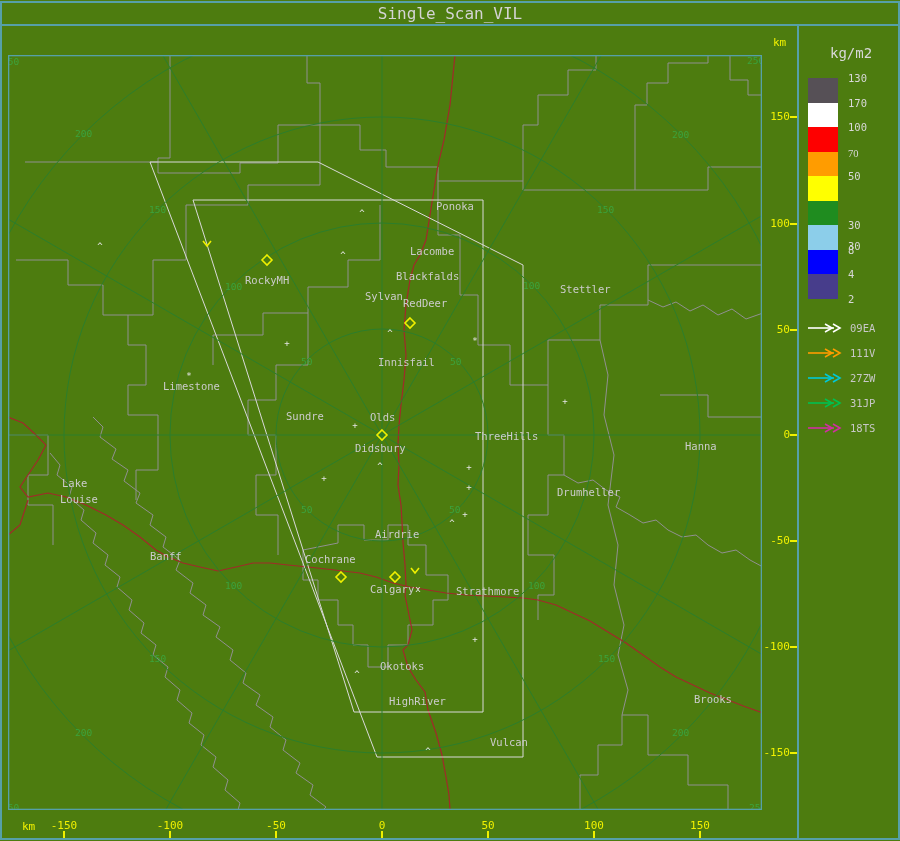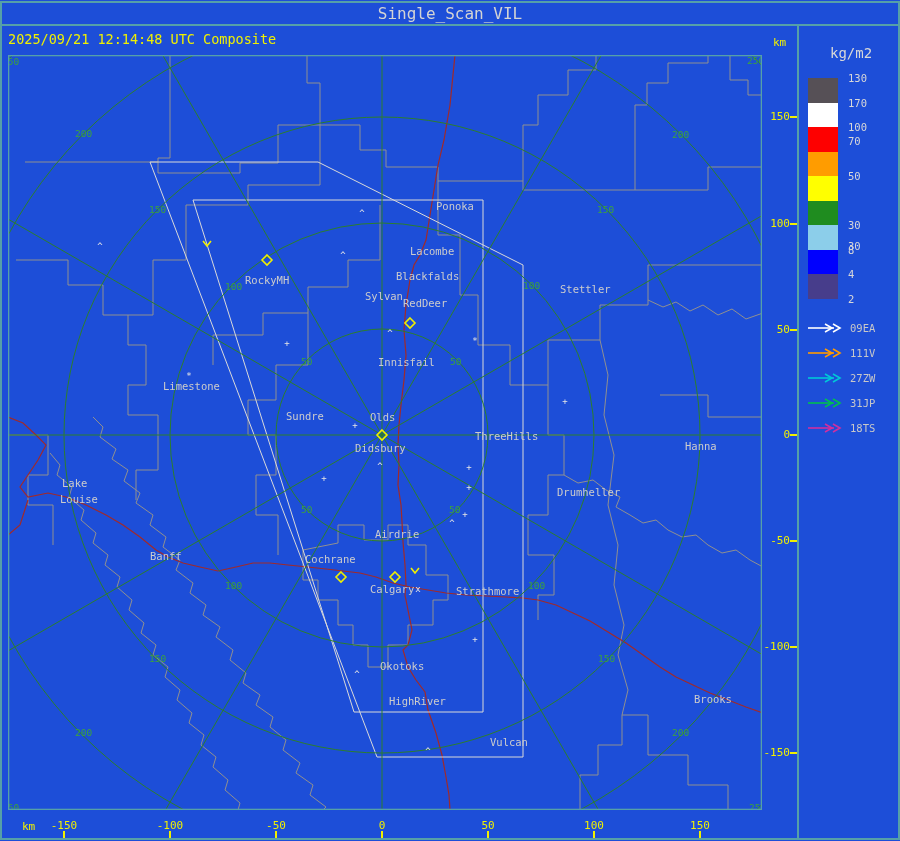--- a/index.html
+++ b/index.html
@@ -1,16 +1,16 @@
 <!DOCTYPE html>
 <html><head>
 <meta charset="utf-8">
 <style>
   html,body{margin:0;padding:0;background:#000;}
-  .screen{position:relative;width:900px;height:841px;background:#1d4ed8;overflow:hidden;
+  .screen{position:relative;width:900px;height:841px;background:#4d7c0f;overflow:hidden;
           font-family:"DejaVu Sans Mono",monospace;}
   .hline,.vline{position:absolute;background:#56a0a8;}
   .titlebar{position:absolute;top:4px;left:0;width:900px;text-align:center;
             color:#d4d4d4;font-size:16px;letter-spacing:0px;}
   .timestamp{position:absolute;top:31px;left:8px;color:#f0f000;font-size:13.5px;white-space:pre;}
   .axis-unit-top{position:absolute;top:36px;left:773px;color:#f0f000;font-size:11px;}
   #map{position:absolute;left:8px;top:55px;width:754px;height:755px;}
   .baxis-label{position:absolute;color:#f0f000;font-size:11px;width:60px;text-align:center;top:819px;}
   .baxis-tick{position:absolute;width:2px;height:7px;background:#f0f000;top:831px;}
   .baxis-unit{position:absolute;left:22px;top:820px;color:#f0f000;font-size:11px;}
@@ -24,21 +24,20 @@
 </head>
 <body>
 
 <div class="screen">
   <div class="hline" style="left:0;top:1px;width:900px;height:2px;"></div>
   <div class="vline" style="left:0;top:1px;width:2px;height:839px;"></div>
   <div class="vline" style="left:898px;top:1px;width:2px;height:839px;"></div>
   <div class="titlebar">Single_Scan_VIL</div>
   <div class="hline" style="left:0;top:24px;width:900px;height:2px;"></div>
 
-  <div class="timestamp">2025/09/21 12:14:48 UTC Composite</div>
   <div class="axis-unit-top">km</div>
 
   <div id="map"><svg width="754" height="755" viewBox="0 0 754 755" style="font-family:&quot;DejaVu Sans Mono&quot;,monospace;">
         <clipPath id="mapclip">
           <rect x="0" y="0" width="754" height="755"></rect>
         </clipPath>
         <g clip-path="url(#mapclip)">
           <path d="M17 107 L150 107 L150 118 L232 118 L232 108 L270 108 L270 70 L312 70 L312 28 L299 28 L299 0" stroke="#909090" fill="none" stroke-width="1"></path>
           <path d="M162 0 L162 103 L150 103 L150 107" stroke="#909090" fill="none" stroke-width="1"></path>
           <path d="M312 70 L352 70 L352 95 L378 95 L378 112 L430 112 L430 126 L515 126 L515 70 L530 70 L530 40 L560 40 L560 15 L588 15 L588 0" stroke="#909090" fill="none" stroke-width="1"></path>
@@ -202,21 +201,21 @@
         <div class="cb-block" style="top: 127px; height: 24.5px; background: rgb(254, 0, 0);"></div>
         <div class="cb-block" style="top: 151.5px; height: 24.5px; background: rgb(255, 156, 0);"></div>
         <div class="cb-block" style="top: 176px; height: 24.5px; background: rgb(255, 255, 0);"></div>
         <div class="cb-block" style="top: 200.5px; height: 24.5px; background: rgb(31, 140, 31);"></div>
         <div class="cb-block" style="top: 225px; height: 24.5px; background: rgb(140, 206, 234);"></div>
         <div class="cb-block" style="top: 249.5px; height: 24.5px; background: rgb(0, 0, 254);"></div>
         <div class="cb-block" style="top: 274px; height: 24.5px; background: rgb(71, 61, 139);"></div>
         <div class="cb-label" style="top: 72px;">130</div>
         <div class="cb-label" style="top: 96.5px;">170</div>
         <div class="cb-label" style="top: 121px;">100</div>
-        <div class="cb-label" style="top: 135px;">70</div>
+        <div class="cb-label" style="top: 148px; font-family: Liberation Serif, serif;">70</div>
         <div class="cb-label" style="top: 170px;">50</div>
         <div class="cb-label" style="top: 194.5px; margin-top: 45px;">30</div>
         <div class="cb-label" style="top: 219px;">30</div>
         <div class="cb-label" style="top: 243.5px;">8</div>
         <div class="cb-label" style="top: 268px;">4</div>
         <div class="cb-label" style="top: 292.5px;">2</div>
       </div>
     <svg id="vectors" width="102" height="130">
         <line x1="10" y1="13" x2="36" y2="13" stroke="#ffffff" stroke-width="1.6"></line>
         <path d="M 27 9 L 34 13 L 27 17" stroke="#ffffff" fill="none" stroke-width="1.6"></path>

